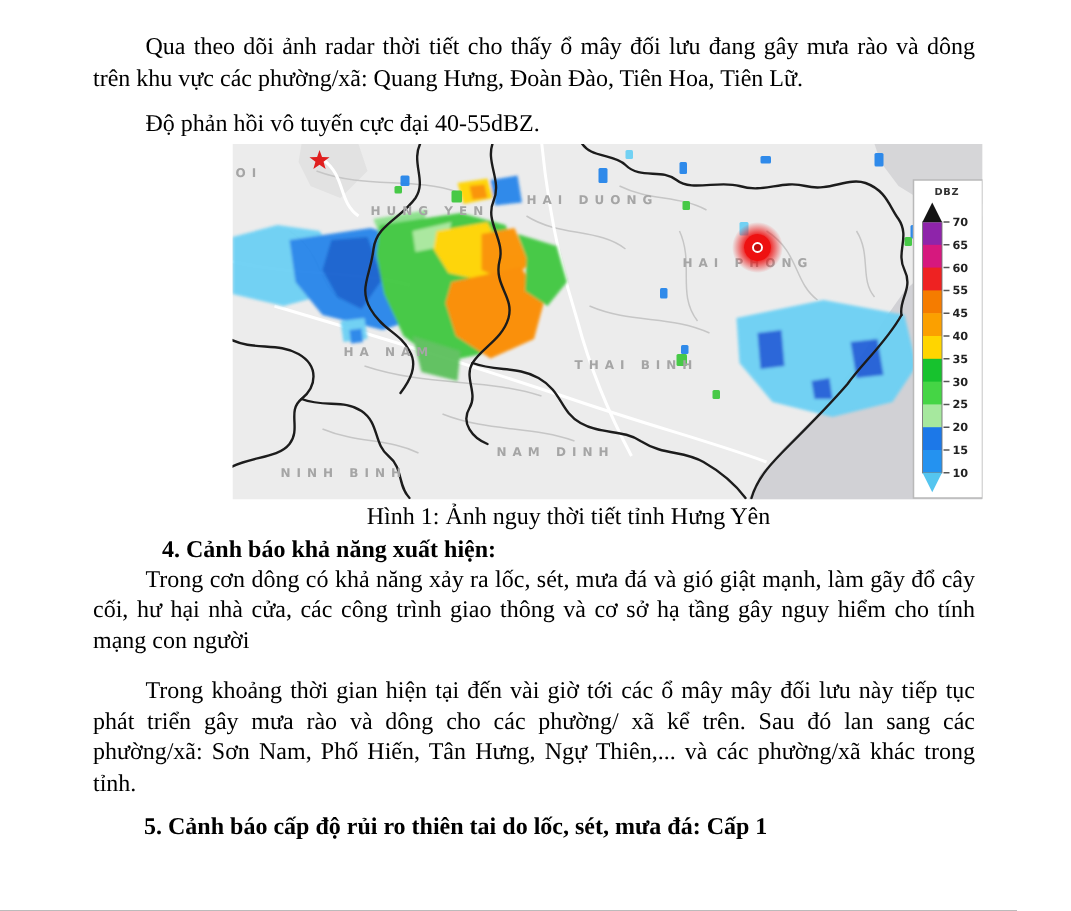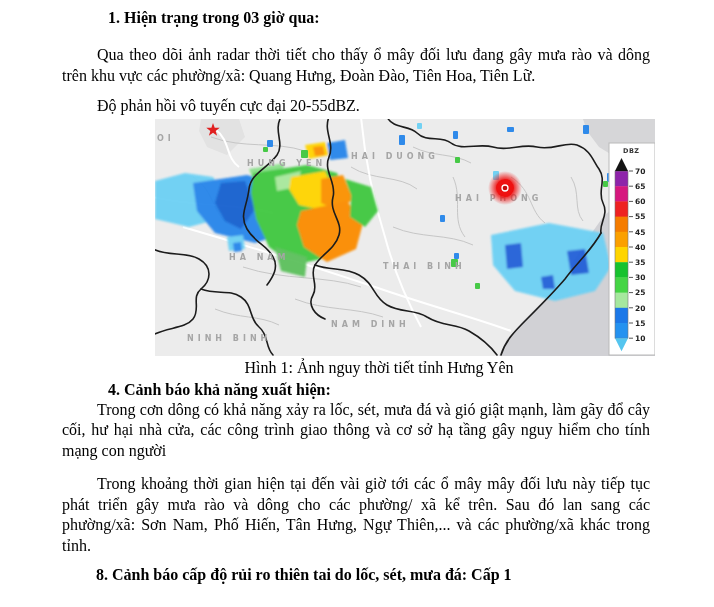--- a/index.html
+++ b/index.html
@@ -20,25 +20,24 @@
   .maplabel{font:600 8px "DejaVu Sans",sans-serif;letter-spacing:4px;fill:#a5a5a5;}
   .legtitle{font:700 6.5px "DejaVu Sans",sans-serif;fill:#333;letter-spacing:.5px;}
   .legtick{font:700 7.5px "DejaVu Sans",sans-serif;fill:#222;}
 </style>
 </head>
 <body>
 
 <div class="page">
   <div class="content">
 
-    <p class="h h1">1. Hiện trạng trong 03 giờ qua:</p>
 
     <p class="body" id="para1">Qua theo dõi ảnh radar thời tiết cho thấy ổ mây đối lưu đang gây mưa rào và dông trên khu vực các phường/xã: Quang Hưng, Đoàn Đào, Tiên Hoa, Tiên Lữ.</p>
 
-    <p class="body" id="para2">Độ phản hồi vô tuyến cực đại 20-55dBZ.</p>
+    <p class="body" id="para2">Độ phản hồi vô tuyến cực đại 40-55dBZ.</p>
 
     <figure class="figure" style="margin-top:2px;">
       <svg id="radar-svg" width="500" height="237" viewBox="0 0 500 237">
         <defs>
           <filter id="soft" x="-10%" y="-10%" width="120%" height="120%">
             <feGaussianBlur stdDeviation="1"></feGaussianBlur>
           </filter>
           <radialGradient id="siteglow">
             <stop offset="0%" stop-color="#ee1111" stop-opacity="0.95"></stop>
             <stop offset="55%" stop-color="#ee1111" stop-opacity="0.8"></stop>
@@ -192,16 +191,16 @@
 
     <div class="caps">
       <div>Hình 1: Ảnh nguy thời tiết tỉnh Hưng Yên</div>
     </div>
 
     <p class="h h2">4. Cảnh báo khả năng xuất hiện:</p>
 
     <p class="body" id="para4">Trong cơn dông có khả năng xảy ra lốc, sét, mưa đá và gió giật mạnh, làm gãy đổ cây cối, hư hại nhà cửa, các công trình giao thông và cơ sở hạ tầng gây nguy hiểm cho tính mạng con người</p>
     <p class="body" id="para3" style="margin-top:13px">Trong khoảng thời gian hiện tại đến vài giờ tới các ổ mây mây đối lưu này tiếp tục phát triển gây mưa rào và dông cho các phường/ xã kể trên. Sau đó lan sang các phường/xã: Sơn Nam, Phố Hiến, Tân Hưng, Ngự Thiên,... và các phường/xã khác trong tỉnh.</p>
 
-    <p class="h h3">8. Cảnh báo cấp độ rủi ro thiên tai do lốc, sét, mưa đá: Cấp 1</p>
+    <p class="h h3">5. Cảnh báo cấp độ rủi ro thiên tai do lốc, sét, mưa đá: Cấp 1</p>
 
   </div>
 </div>
 
 </body></html>

